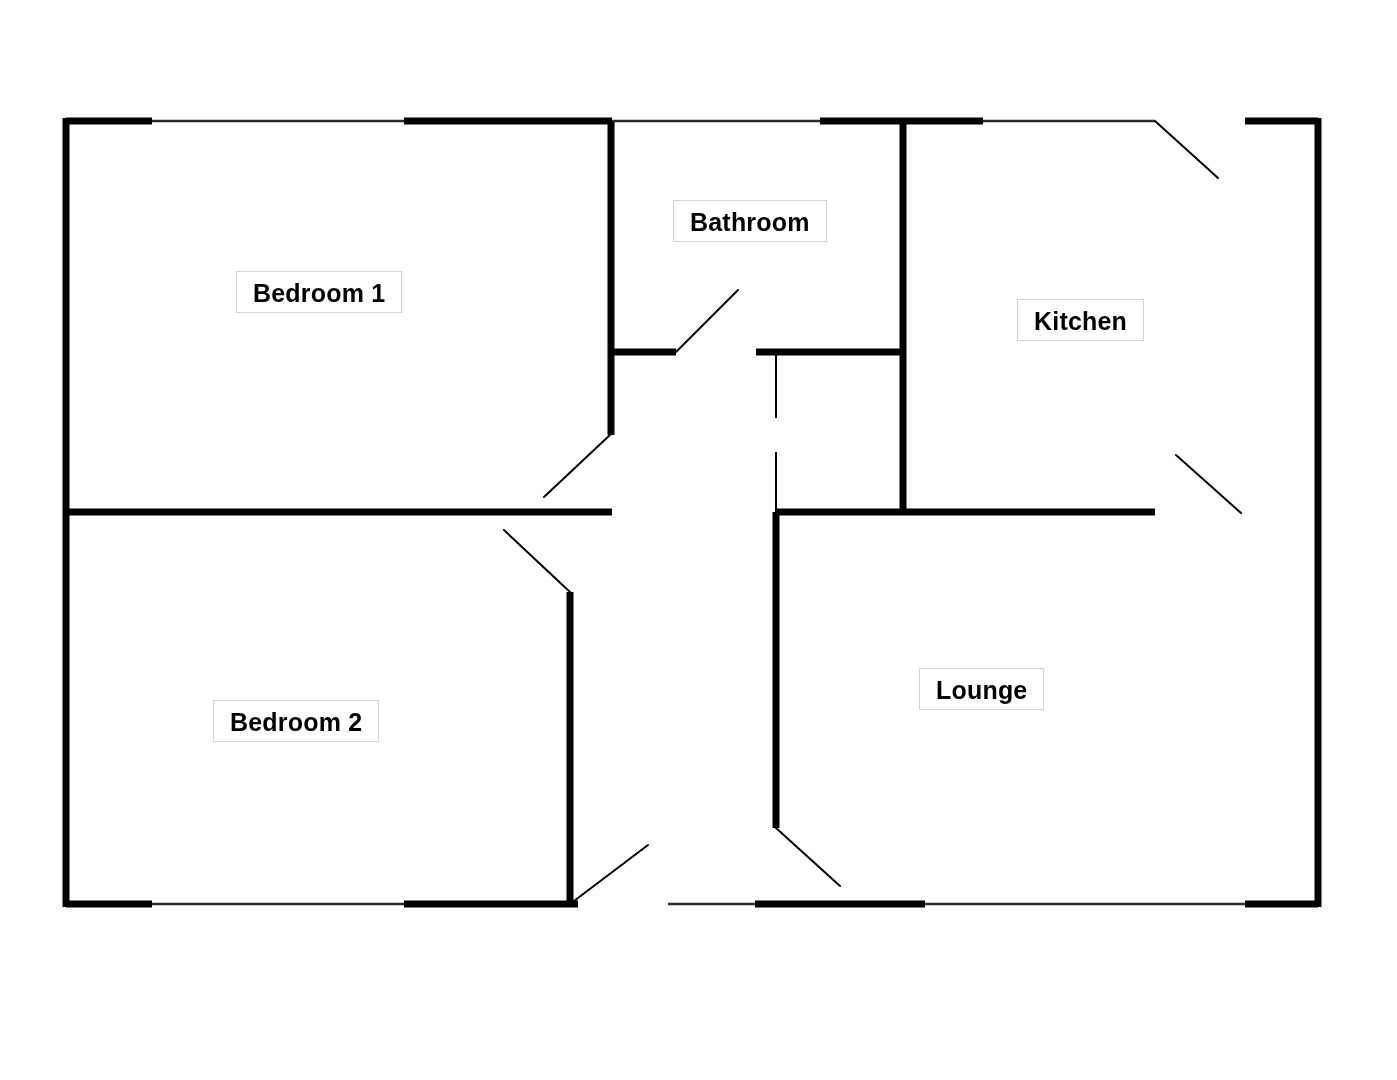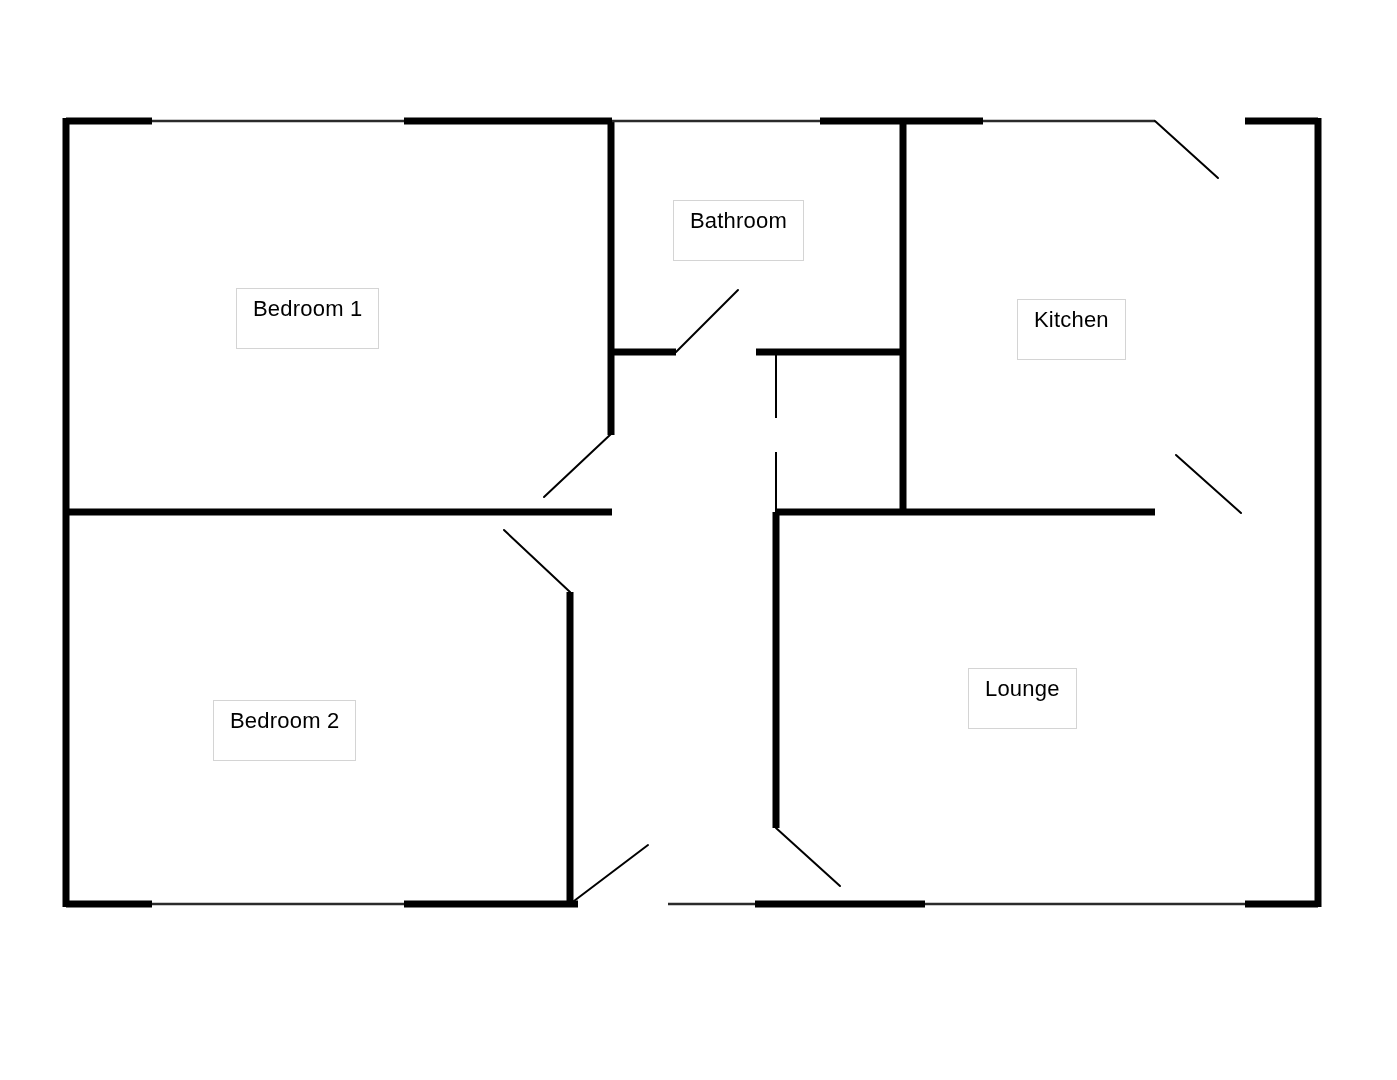--- a/index.html
+++ b/index.html
@@ -27,25 +27,25 @@
     height: 1080px;
     display: block;
   }
   .room-label {
     position: absolute;
     box-sizing: border-box;
     background: #ffffff;
     border: 1px solid #d4d4d4;
     color: #000000;
     font-family: "Liberation Sans", sans-serif;
-    font-weight: normal;
-    font-size: 22px;
+    font-weight: bold;
+    font-size: 25px;
     line-height: 1;
     letter-spacing: 0.2px;
-    padding: 9px 16px 28px 16px;
+    padding: 9px 16px 6px 16px;
     white-space: nowrap;
     text-align: center;
   }
 </style>
 </head>
 <body>
 
 <div id="floorplan-root">
   <svg id="floorplan-svg" viewBox="0 0 1397 1080" xmlns="http://www.w3.org/2000/svg">
     <g id="g-walls">
@@ -87,19 +87,19 @@
         <line x1="570" y1="904" x2="648" y2="845" stroke="#000000" stroke-width="2" stroke-linecap="round"></line>
         <line x1="776" y1="828" x2="840" y2="886" stroke="#000000" stroke-width="2" stroke-linecap="round"></line>
       </g>
     <g id="g-markers">
         <line x1="776" y1="355" x2="776" y2="418" stroke="#000000" stroke-width="2" stroke-linecap="butt"></line>
         <line x1="776" y1="452" x2="776" y2="512" stroke="#000000" stroke-width="2" stroke-linecap="butt"></line>
       </g>
   </svg>
 
   <div id="labels-layer">
-      <div class="room-label" style="left: 236px; top: 288px;">Bedroom 1</div>
+      <div class="room-label" style="left: 236px; top: 271px;">Bedroom 1</div>
       <div class="room-label" style="left: 673px; top: 200px;">Bathroom</div>
       <div class="room-label" style="left: 1017px; top: 299px;">Kitchen</div>
       <div class="room-label" style="left: 213px; top: 700px;">Bedroom 2</div>
-      <div class="room-label" style="left: 968px; top: 668px;">Lounge</div>
+      <div class="room-label" style="left: 919px; top: 668px;">Lounge</div>
     </div>
 </div>
 
 </body></html>

